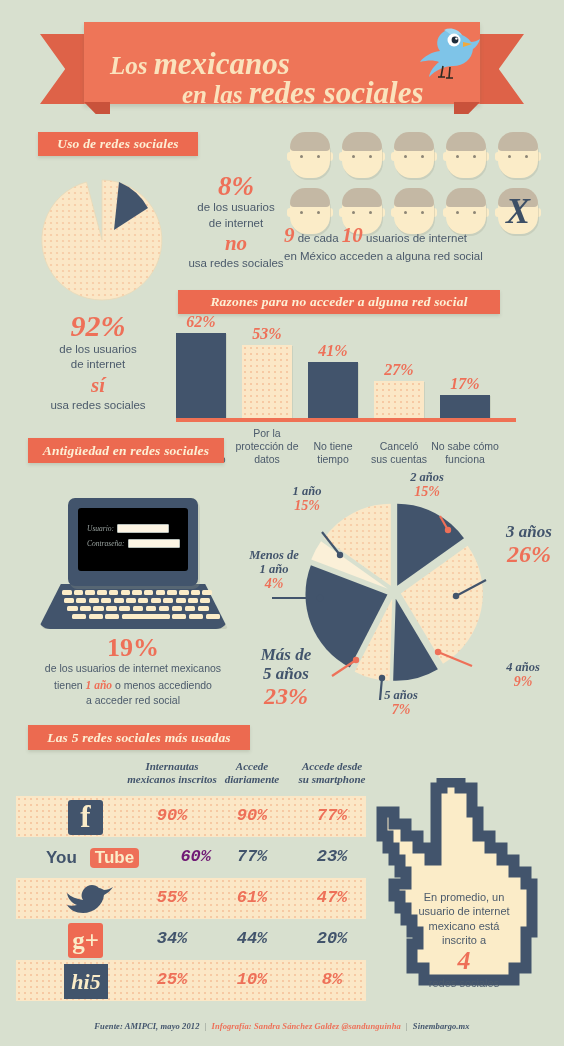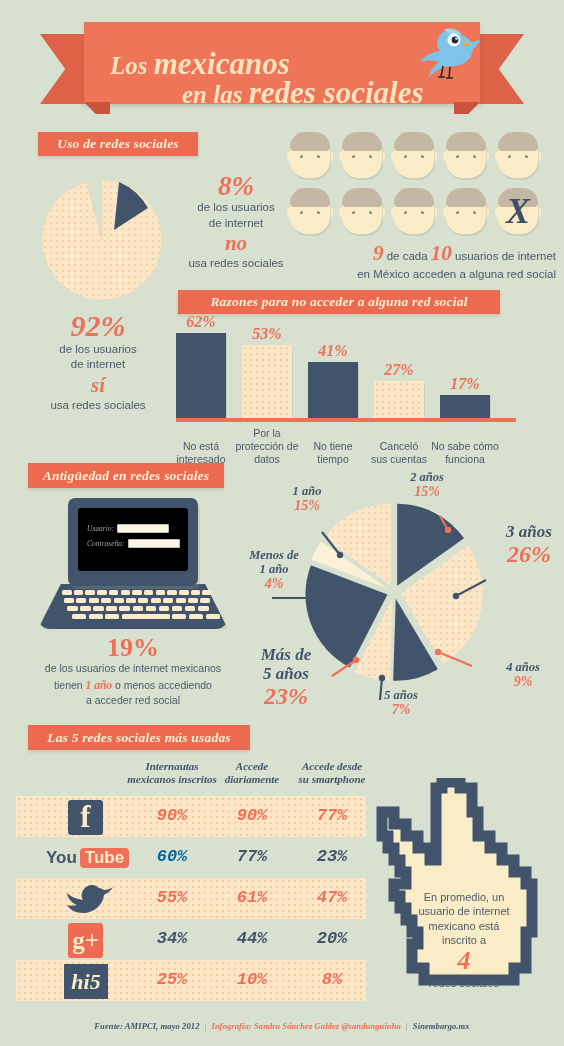--- a/index.html
+++ b/index.html
@@ -75,21 +75,21 @@
   #title-line1 .big { font-size: 31px; }
   #title-line2 { left: 142px; top: 53px; font-size: 25px; }
   #title-line2 .big { font-size: 31px; }
 
   
   #bird { position: absolute; left: 370px; top: 3px; width: 78px; height: 62px; }
 
   
   #rb-uso      { left: 38px;  top: 132px; width: 160px; height: 24px; font-size: 13.5px; }
   #rb-razones  { left: 178px; top: 290px; width: 322px; height: 24px; font-size: 13.5px; }
-  #rb-antig    { left: 28px;  top: 463px; width: 196px; height: 25px; font-size: 13.5px; }
+  #rb-antig    { left: 28px;  top: 438px; width: 196px; height: 25px; font-size: 13.5px; }
   #rb-redes    { left: 28px;  top: 725px; width: 222px; height: 25px; font-size: 13.5px; }
 
   
   #pie1 { position: absolute; left: 36px; top: 172px; width: 140px; height: 140px; }
 
   
   #txt8 { position: absolute; left: 176px; top: 172px; width: 120px; text-align: center; }
   #txt8 .num { font-family: "Liberation Serif", serif; font-style: italic; font-weight: bold;
                font-size: 27px; color: #ee7058; line-height: 1.05; }
   #txt8 .l   { font-size: 11.5px; color: #4b5a6b; line-height: 1.35; }
@@ -126,21 +126,21 @@
     background: #8d8676; border-radius: 50%;
   }
   .face .eyeL { left: 12px; } .face .eyeR { right: 12px; }
   .face.x-mark .xg {
     position: absolute; left: 0; top: 0; width: 44px; height: 50px;
     display: flex; align-items: center; justify-content: center;
     font-family: "Liberation Serif", serif; font-style: italic; font-weight: bold;
     font-size: 36px; color: #3d4f66; line-height: 1;
   }
 
-  #faces-cap { position: absolute; left: 284px; top: 241px; width: 272px; text-align: right; }
+  #faces-cap { position: absolute; left: 284px; top: 223px; width: 272px; text-align: left; }
   #faces-cap .bignum { font-family: "Liberation Serif", serif; font-style: italic;
                        font-weight: bold; font-size: 21px; color: #ee7058; }
   #faces-cap .t  { font-size: 11.5px; color: #4b5a6b; line-height: 1.5; }
 
   
   #barchart { position: absolute; left: 176px; top: 322px; width: 340px; height: 130px; }
   #bars { position: absolute; left: 0; bottom: 34px; width: 340px; height: 96px; }
   .bargroup { position: absolute; bottom: 0; width: 50px; }
   .bar { position: absolute; bottom: 0; left: 0; width: 50px;
          box-shadow: 1px 1px 0 rgba(150,155,135,.22); }
@@ -203,21 +203,21 @@
   .tlogo { position: absolute; left: 30px; top: 4px; width: 92px; height: 34px; }
 
   
   .lg-fb { position:absolute; left:22px; top:0; width:35px; height:35px; background:#42546c;
            border-radius:3px; color:#fbecc8; font-family:"Liberation Serif",serif;
            font-weight:bold; font-size:31px; line-height:33px; text-align:center; }
   .lg-yt { position:absolute; left:0; top:5px; width:92px; height:24px;
            font-family:"Liberation Sans",sans-serif; font-weight:bold; font-size:17px;
            color:#42546c; display:flex; align-items:center; }
   .lg-yt .tube { background:#ee7058; color:#fbecc8; border-radius:4px;
-                 padding:0 5px; margin-left:3px; }
+                 padding:0 5px; margin-left:13px; }
   .lg-tw { position:absolute; left:18px; top:2px; width:52px; height:32px; }
   .lg-gp { position:absolute; left:22px; top:0; width:35px; height:35px; background:#ee6a52;
            border-radius:3px; color:#fbecc8; font-family:"Liberation Serif",serif;
            font-weight:bold; font-size:25px; line-height:35px; text-align:center; }
   .lg-hi5{ position:absolute; left:18px; top:0; width:44px; height:35px; background:#42546c;
            color:#fbecc8; font-family:"Liberation Serif",serif; font-style:italic;
            font-weight:bold; font-size:22px; line-height:35px; text-align:center; }
 
   
   #hand { position: absolute; left: 372px; top: 778px; width: 180px; height: 232px; }
@@ -561,21 +561,21 @@
             <span class="lg-fb">f</span>
           </div>
           <div class="tval" style="left: 117px; color: rgb(238, 112, 88);">90%</div>
           <div class="tval" style="left: 197px; color: rgb(238, 112, 88);">90%</div>
           <div class="tval" style="left: 277px; color: rgb(238, 112, 88);">77%</div>
         </div>
         <div class="trow">
           <div class="tlogo">
             <span class="lg-yt">You<span class="tube">Tube</span></span>
           </div>
-          <div class="tval" style="left: 117px; color: #0369a1;">60%</div>
+          <div class="tval" style="left: 117px; color: #701a75; text-align: right;">60%</div>
           <div class="tval" style="left: 197px; color: rgb(66, 84, 108);">77%</div>
           <div class="tval" style="left: 277px; color: rgb(66, 84, 108);">23%</div>
         </div>
         <div class="trow shaded">
           <div class="tlogo">
             <svg class="lg-tw" viewBox="0 0 52 32">
               <path d="M35 4 C31 0 24 0 20 5 C17 9 17 13 19 16 C13 15 7 13 3 9 C4 15 8 19 13 21 C9 22 6 22 3 21 C6 26 12 29 19 29 C30 29 39 21 40 11 C44 9 47 6 49 3 C46 5 43 6 40 6 C38 5 37 4 35 4 Z" fill="#42546c"></path>
             </svg>
           </div>
           <div class="tval" style="left: 117px; color: rgb(238, 112, 88);">55%</div>

